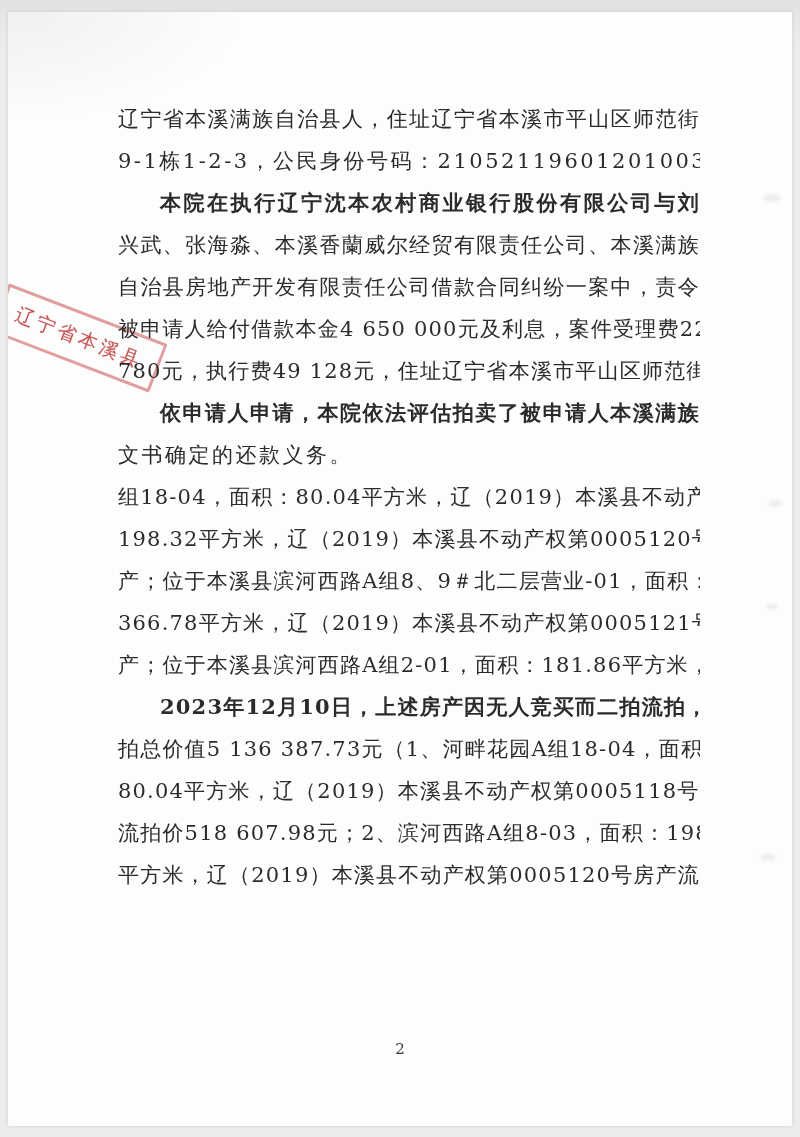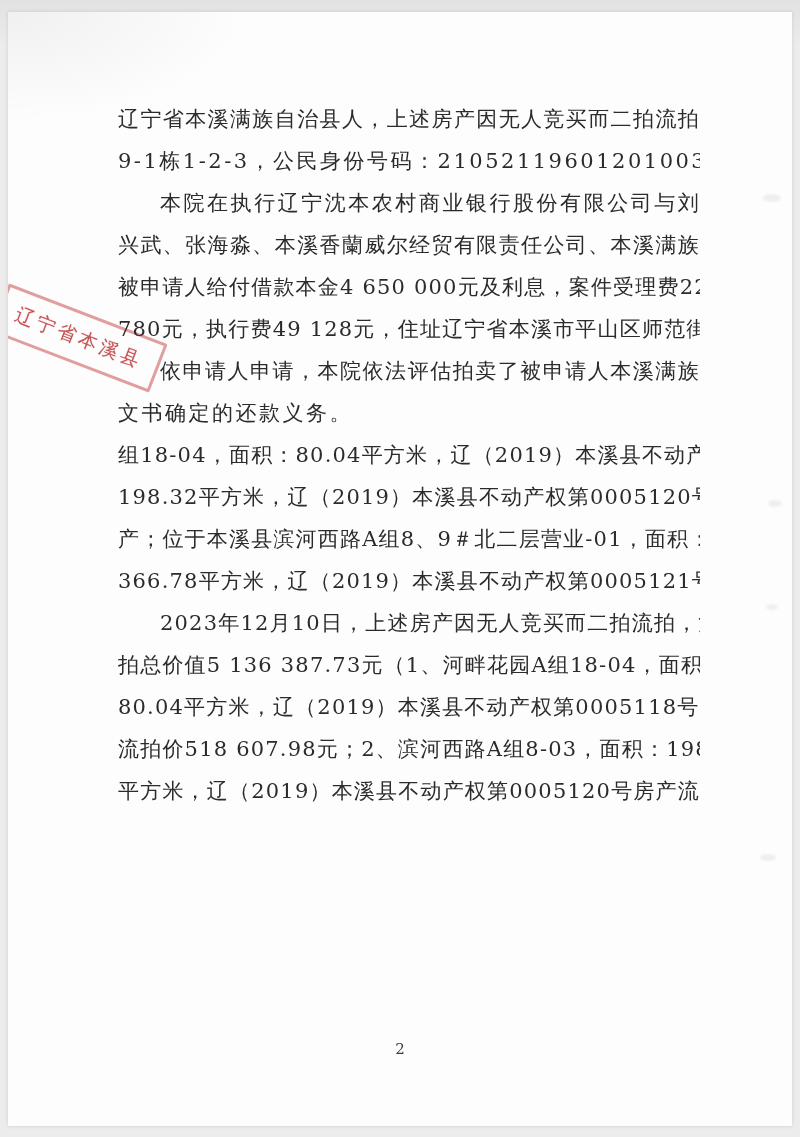--- a/index.html
+++ b/index.html
@@ -46,21 +46,21 @@
     height: 42px;
     line-height: 42px;
     font-size: 21px;
     letter-spacing: 1.2px;
     color: #2b2b2b;
     text-align: justify;
     text-align-last: justify;
     overflow: hidden;
     white-space: nowrap;
   }
-  .line.indent { text-indent: 42px; }
+  .line.indent { text-indent: 42px; font-weight: bold; }
   .line.end {
     text-align: left;
     text-align-last: left;
     letter-spacing: 2.5px;
   }
   .stamp {
     position: absolute;
     left: -14px;
     top: 300px;
     width: 164px;
@@ -103,32 +103,34 @@
 <body>
 
 <div class="scan-frame">
   <div class="page">
 
     <div class="stamp">
       <span>辽宁省本溪县</span>
     </div>
 
     <div class="content">
-      <div class="line">辽宁省本溪满族自治县人，上述房产因无人竞买而二拍流拍</div>
+      <div class="line">辽宁省本溪满族自治县人，住址辽宁省本溪市平山区师范街</div>
       <div class="line end">9-1栋1-2-3，公民身份号码：210521196012010034。</div>
       <div class="line indent">本院在执行辽宁沈本农村商业银行股份有限公司与刘</div>
       <div class="line">兴武、张海淼、本溪香蘭威尔经贸有限责任公司、本溪满族</div>
+      <div class="line">自治县房地产开发有限责任公司借款合同纠纷一案中，责令</div>
       <div class="line">被申请人给付借款本金4 650 000元及利息，案件受理费22</div>
       <div class="line">780元，执行费49 128元，住址辽宁省本溪市平山区师范街</div>
       <div class="line indent">依申请人申请，本院依法评估拍卖了被申请人本溪满族</div>
       <div class="line end">文书确定的还款义务。</div>
       <div class="line">组18-04，面积：80.04平方米，辽（2019）本溪县不动产权</div>
       <div class="line">198.32平方米，辽（2019）本溪县不动产权第0005120号房</div>
       <div class="line">产；位于本溪县滨河西路A组8、9＃北二层营业-01，面积：</div>
       <div class="line">366.78平方米，辽（2019）本溪县不动产权第0005121号房</div>
+      <div class="line">产；位于本溪县滨河西路A组2-01，面积：181.86平方米，</div>
       <div class="line indent">2023年12月10日，上述房产因无人竞买而二拍流拍，流</div>
       <div class="line">拍总价值5 136 387.73元（1、河畔花园A组18-04，面积：</div>
       <div class="line">80.04平方米，辽（2019）本溪县不动产权第0005118号房产</div>
       <div class="line">流拍价518 607.98元；2、滨河西路A组8-03，面积：198.32</div>
       <div class="line">平方米，辽（2019）本溪县不动产权第0005120号房产流拍</div>
     </div>
 
     <div class="page-number">2</div>
 
     <div class="smudge s1"></div>

